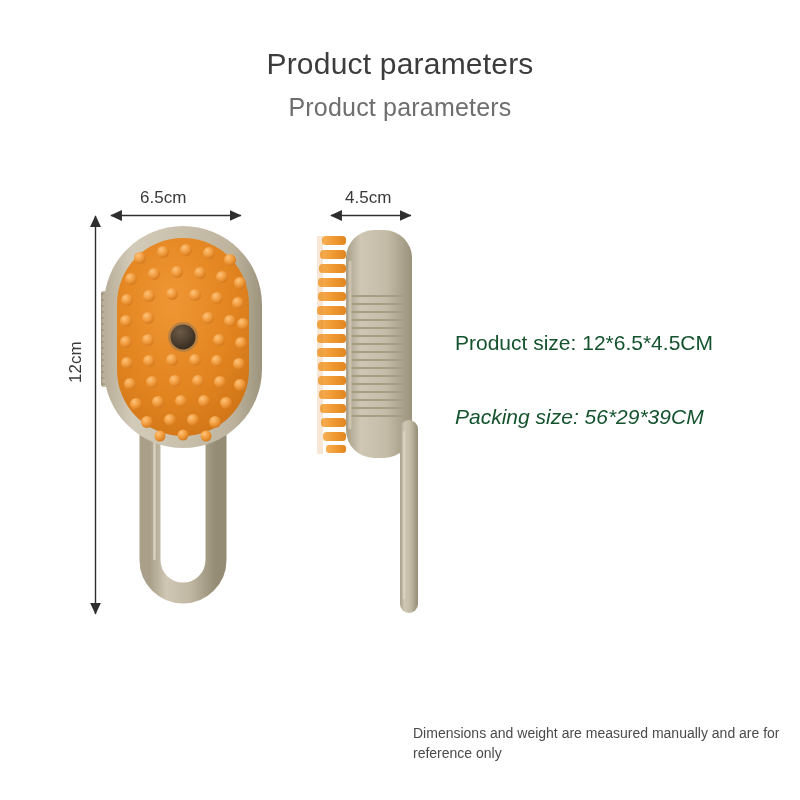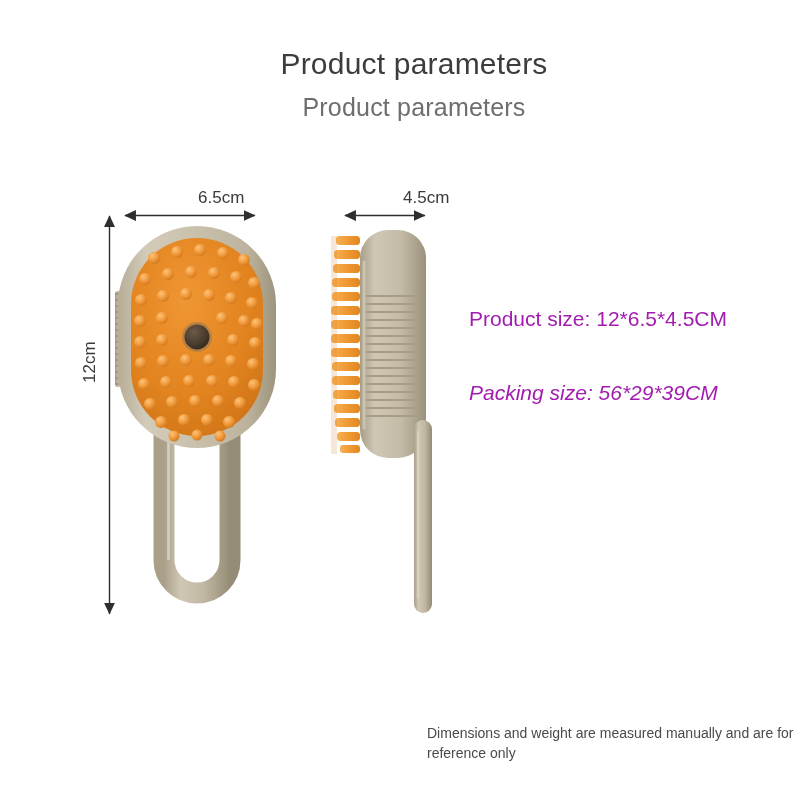--- a/index.html
+++ b/index.html
@@ -11,21 +11,21 @@
     width: 800px;
     height: 800px;
     position: relative;
     overflow: hidden;
     font-family: "Liberation Sans", sans-serif;
     color: #3a3a3a;
     -webkit-font-smoothing: antialiased;
   }
   .stage {
     position: absolute;
-    left: 14px; top: 0;
+    left: 0; top: 0;
     width: 712px;
     height: 800px;
   }
 
   
   .title-main {
     position: absolute;
     left: 0; top: 47px;
     width: 800px;
     text-align: center;
@@ -46,21 +46,20 @@
     color: #6e6e6e;
     white-space: nowrap;
   }
 
   
   .dim-label {
     position: absolute;
     font-size: 17px;
     color: #3a3a3a;
     white-space: nowrap;
-    margin-left: 44px;
   }
   .dim-w1 { left: 140px; top: 188px; }
   .dim-w2 { left: 345px; top: 188px; }
   .dim-vert {
     position: absolute;
     left: 66px;
     top: 383px;
     font-size: 17px;
     color: #3a3a3a;
     white-space: nowrap;
@@ -73,22 +72,23 @@
     position: absolute;
     left: 0; top: 0;
     width: 800px;
     height: 800px;
   }
 
   
   .spec {
     position: absolute;
     font-weight: 400;
-    color: #a21caf;
-    white-space: nowrap;
+    color: #14532d;
+    white-space: nowrap;
+    margin-top: 24px;
   }
   .spec-1 { left: 455px; top: 307px; font-size: 21px; }
   .spec-2 { left: 455px; top: 381px; font-size: 21px; font-style: italic; }
   .spec-3 { left: 455px; top: 459px; font-size: 17px; }
 
   
   .footer {
     position: absolute;
     left: 369px;
     top: 723px;

